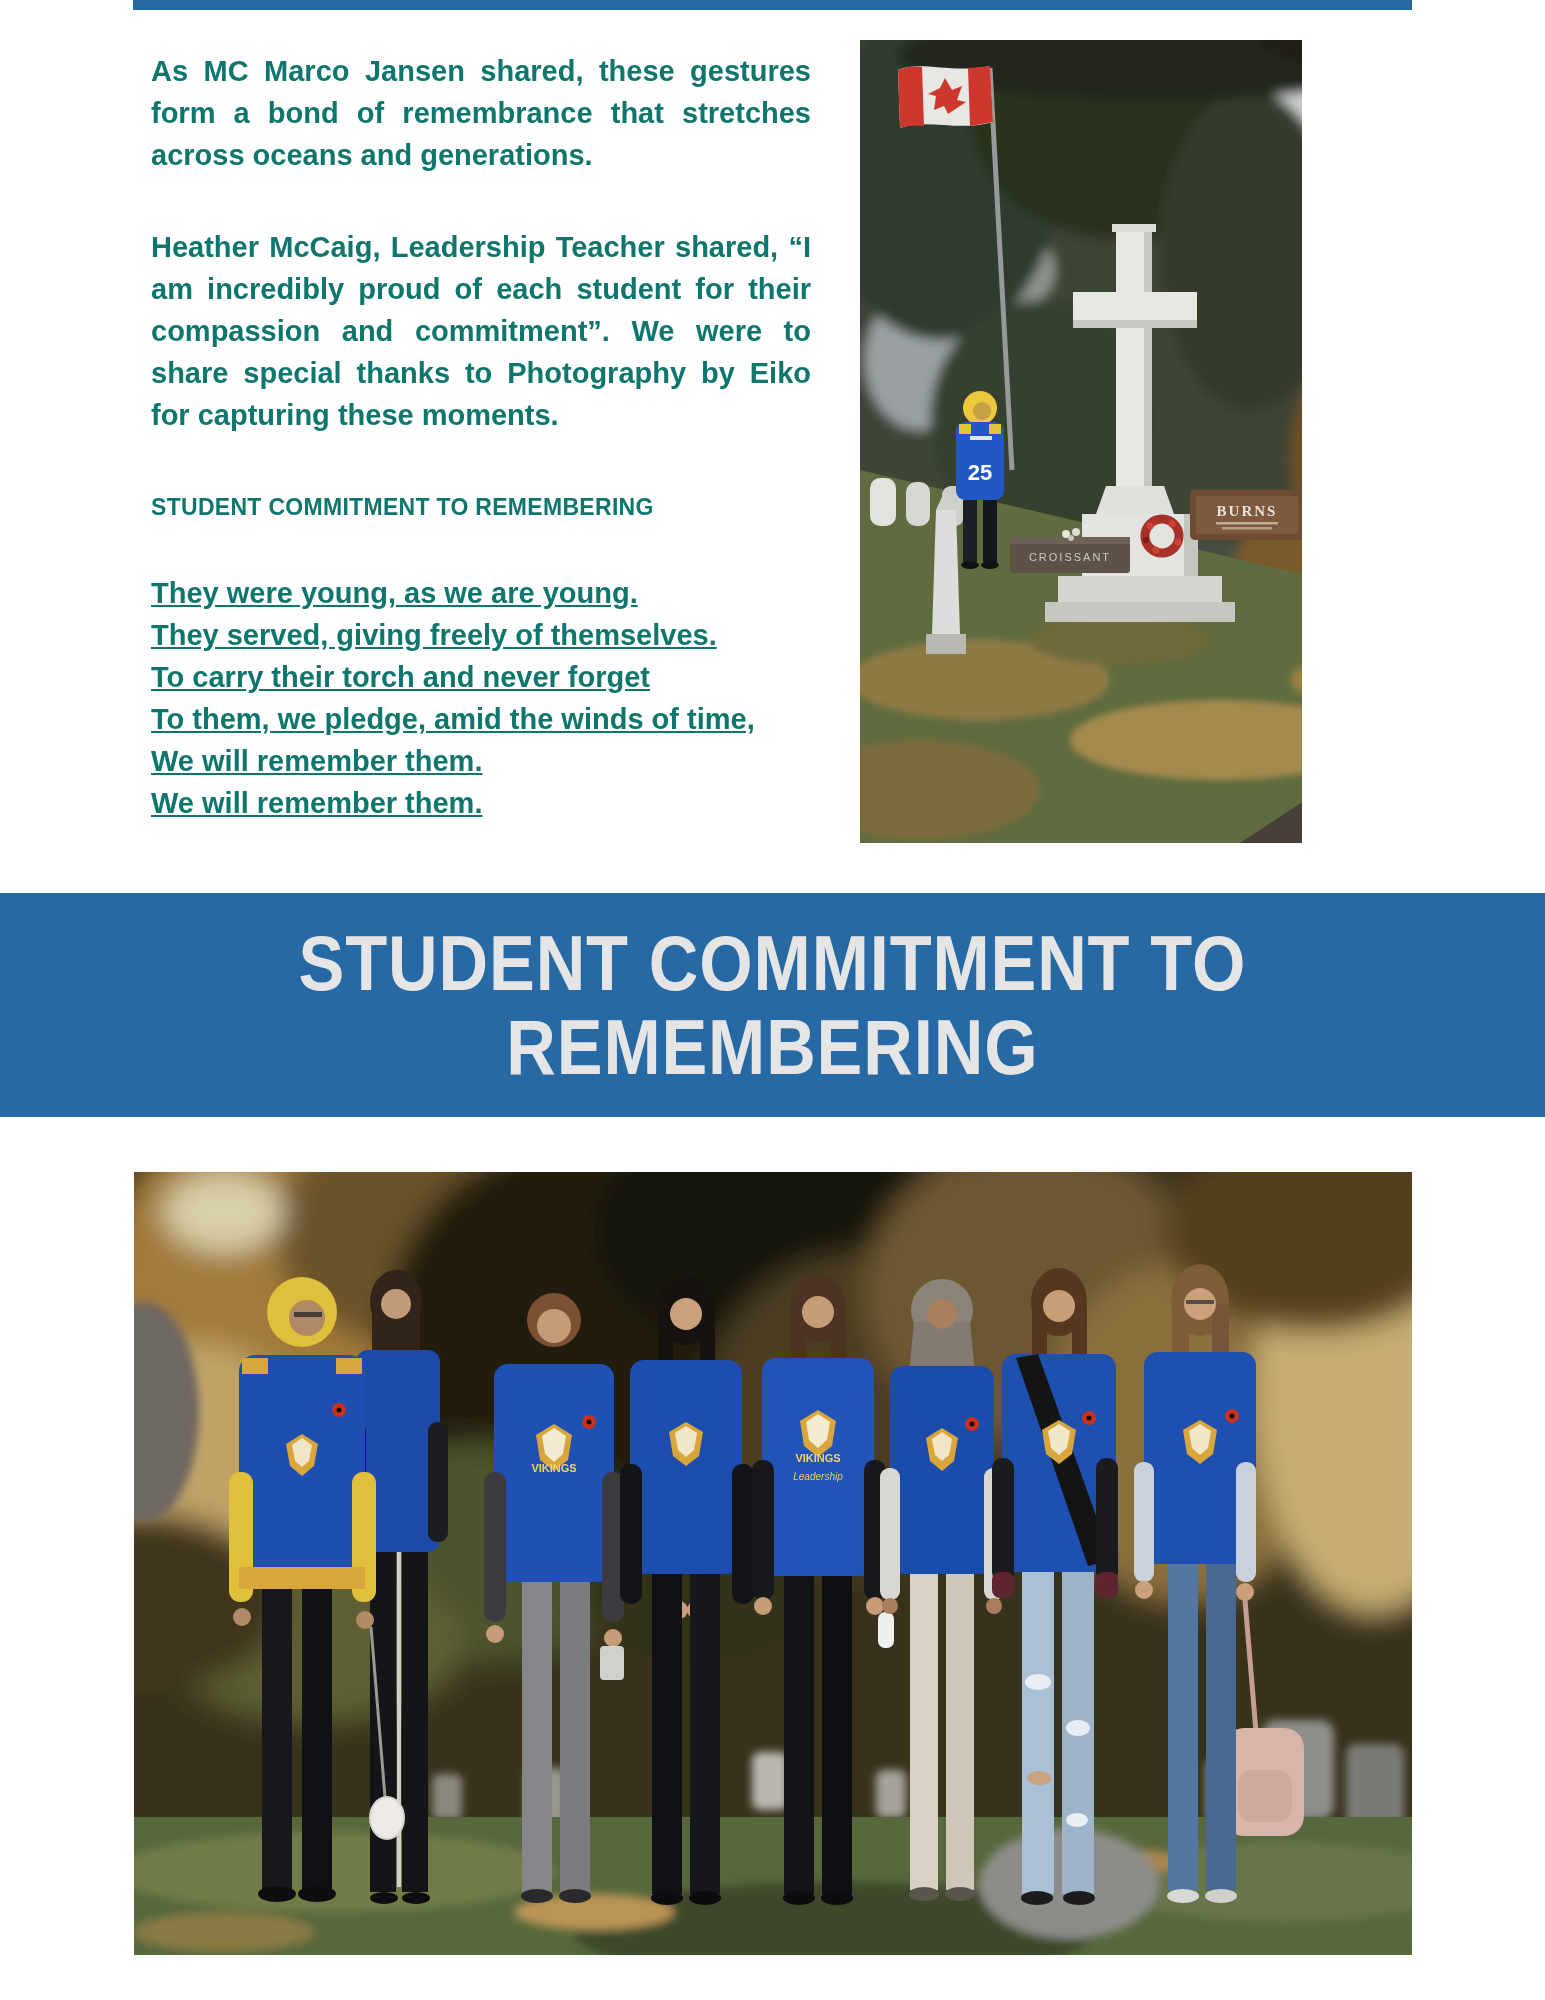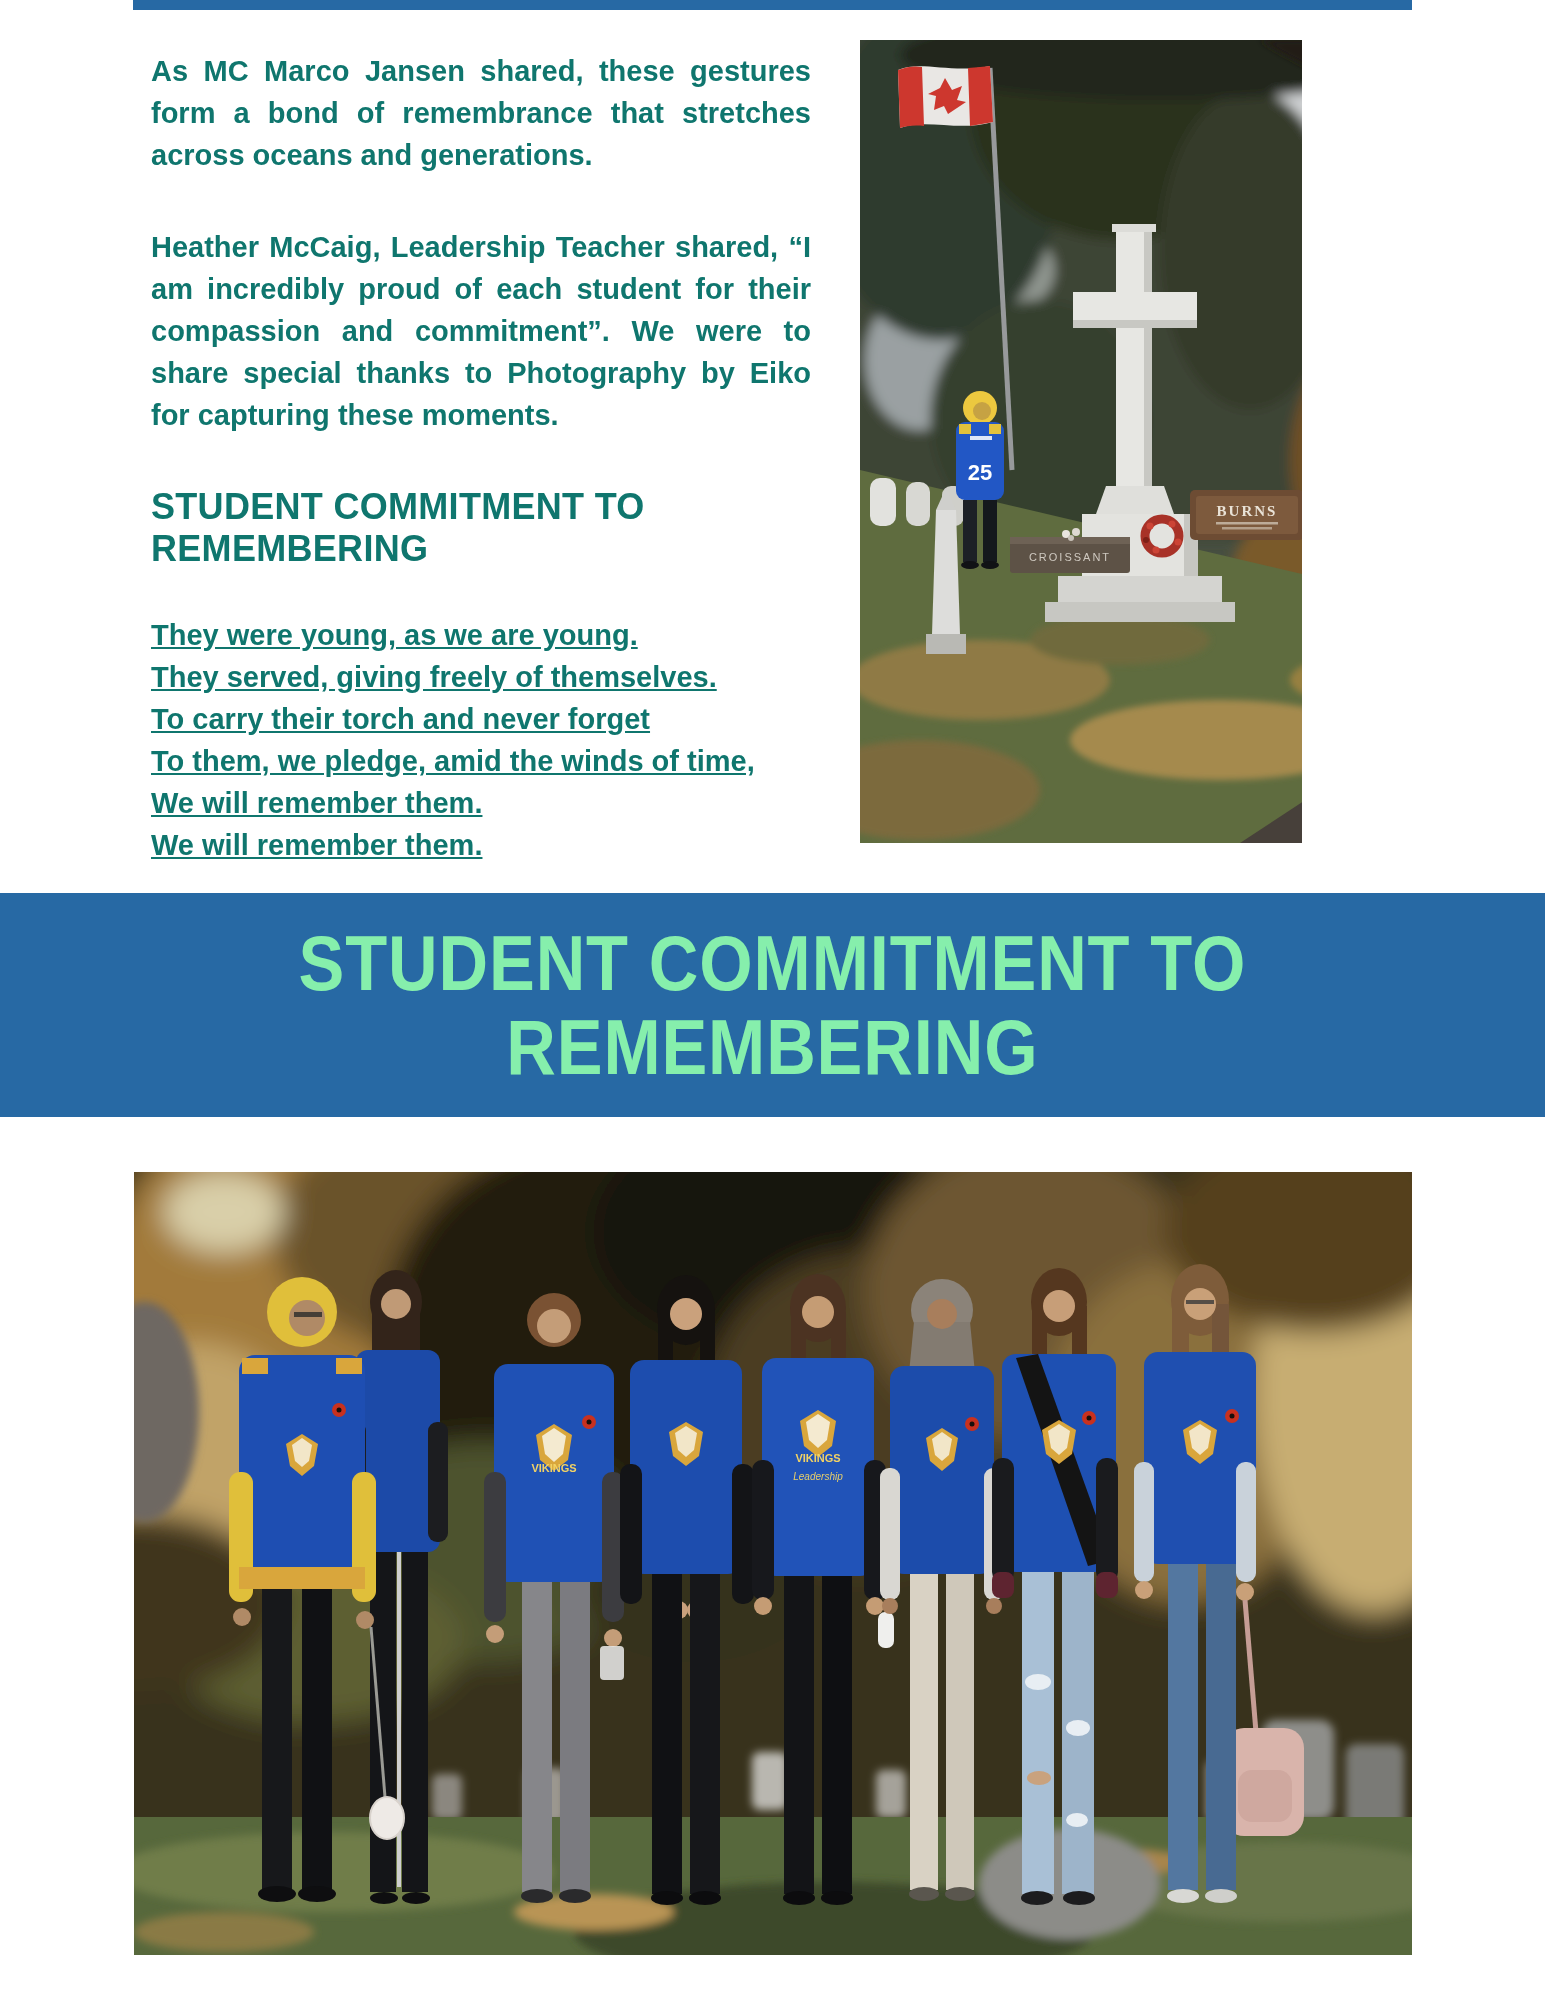--- a/index.html
+++ b/index.html
@@ -11,34 +11,34 @@
   .top-bar{
     position:absolute;left:133px;top:0;width:1279px;height:10px;
     background:#2769a4;
   }
   .text-col{
     position:absolute;left:133px;top:50px;width:660px;
     font-size:29px;line-height:42px;font-weight:bold;color:#0f766e;margin-left:18px;
   }
   .text-col p{margin:0 0 50px 0;text-align:justify;}
   .text-col h3{
-    font-size:36px;line-height:42px;margin:0 0 44px 0;font-weight:bold;
+    font-size:23px;line-height:42px;margin:0 0 44px 0;font-weight:bold;
     letter-spacing:.3px;
   }
   .poem div{line-height:42px;text-decoration:underline;}
   .photo-top{
     position:absolute;left:860px;top:40px;width:442px;height:803px;margin:0;
     overflow:hidden;background:#474f41;
   }
   .banner{
     position:absolute;left:0;top:893px;width:1545px;height:224px;
     background:#2769a4;display:flex;flex-direction:column;align-items:center;justify-content:center;
   }
   .banner h1{
-    margin:0;color:#86efac;font-weight:bold;font-size:78px;line-height:84px;
+    margin:0;color:#e5e5e5;font-weight:bold;font-size:78px;line-height:84px;
     text-align:center;letter-spacing:1px;
   }
   .banner h1 span{display:inline-block;transform:scaleX(.88);transform-origin:center;white-space:nowrap;}
   .photo-bottom{
     position:absolute;left:134px;top:1172px;width:1278px;height:783px;margin:0;
     overflow:hidden;background:#39301f;
   }
   svg{display:block;}
 </style>
 </head>

